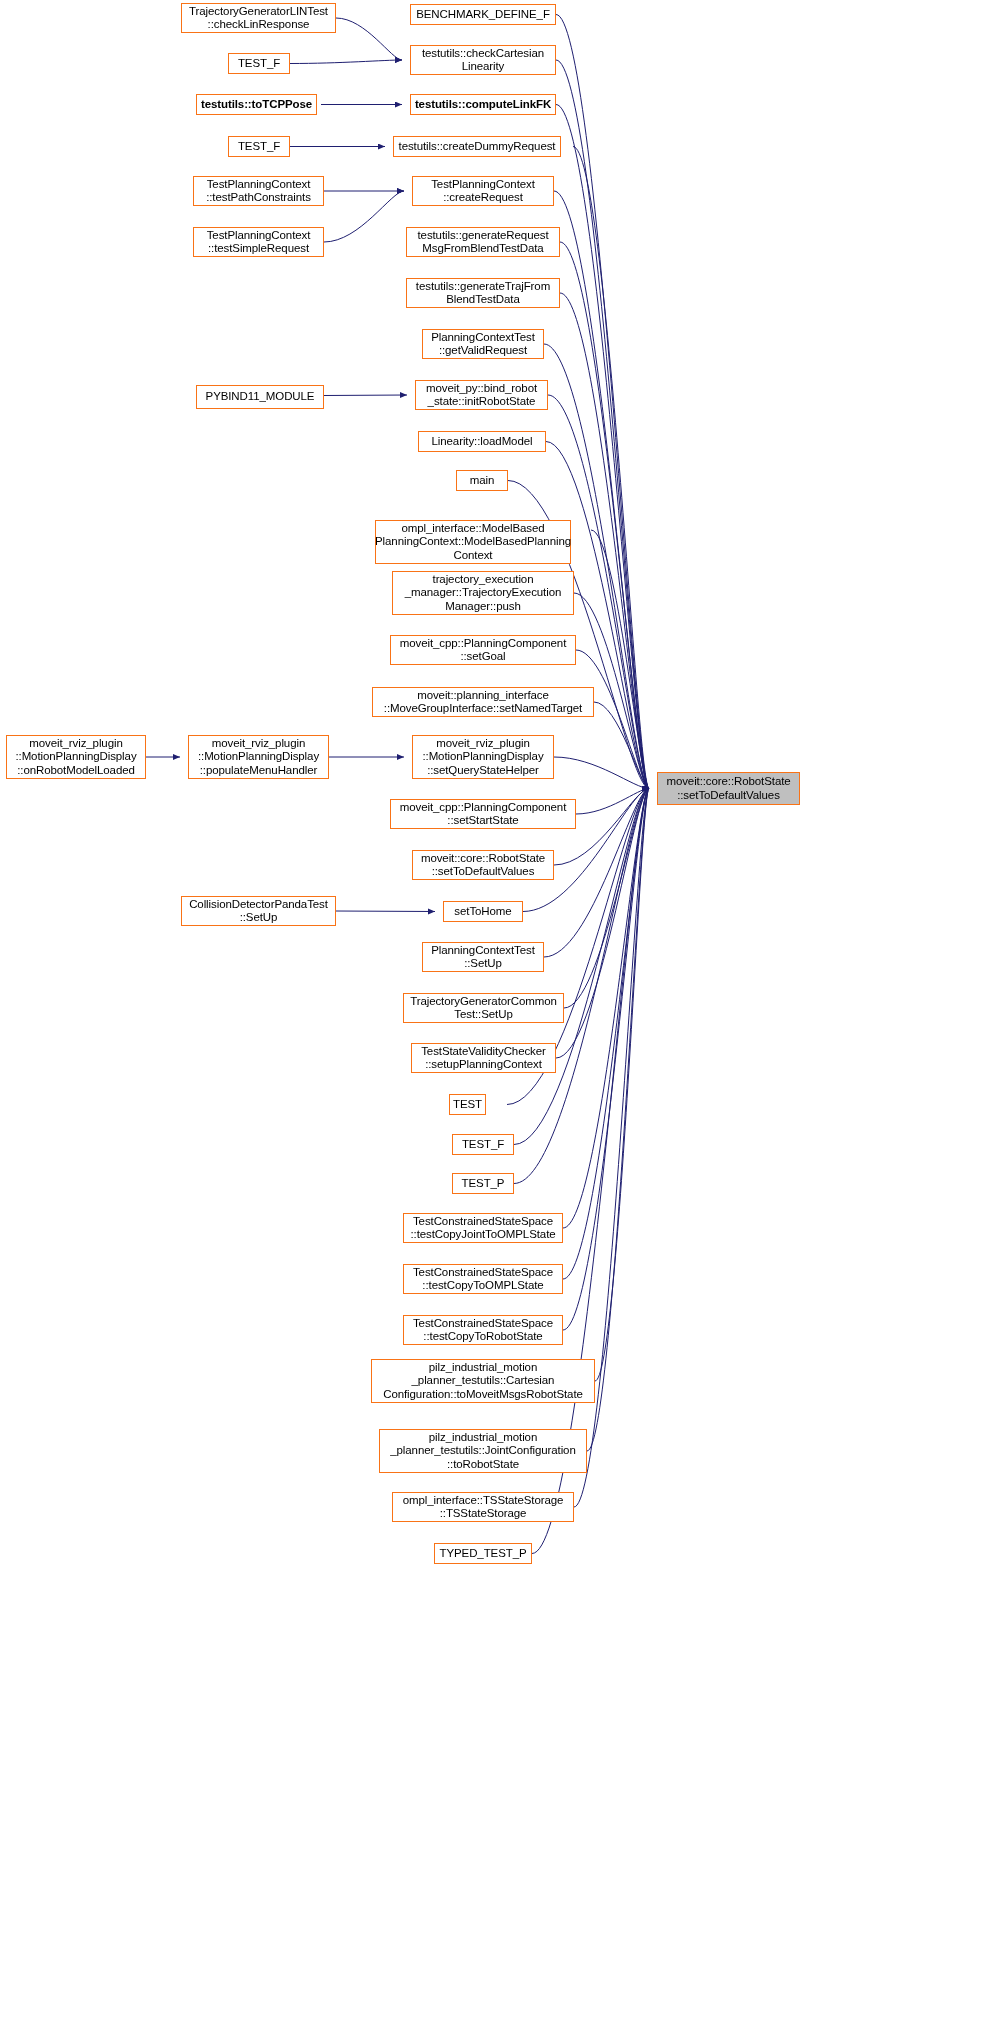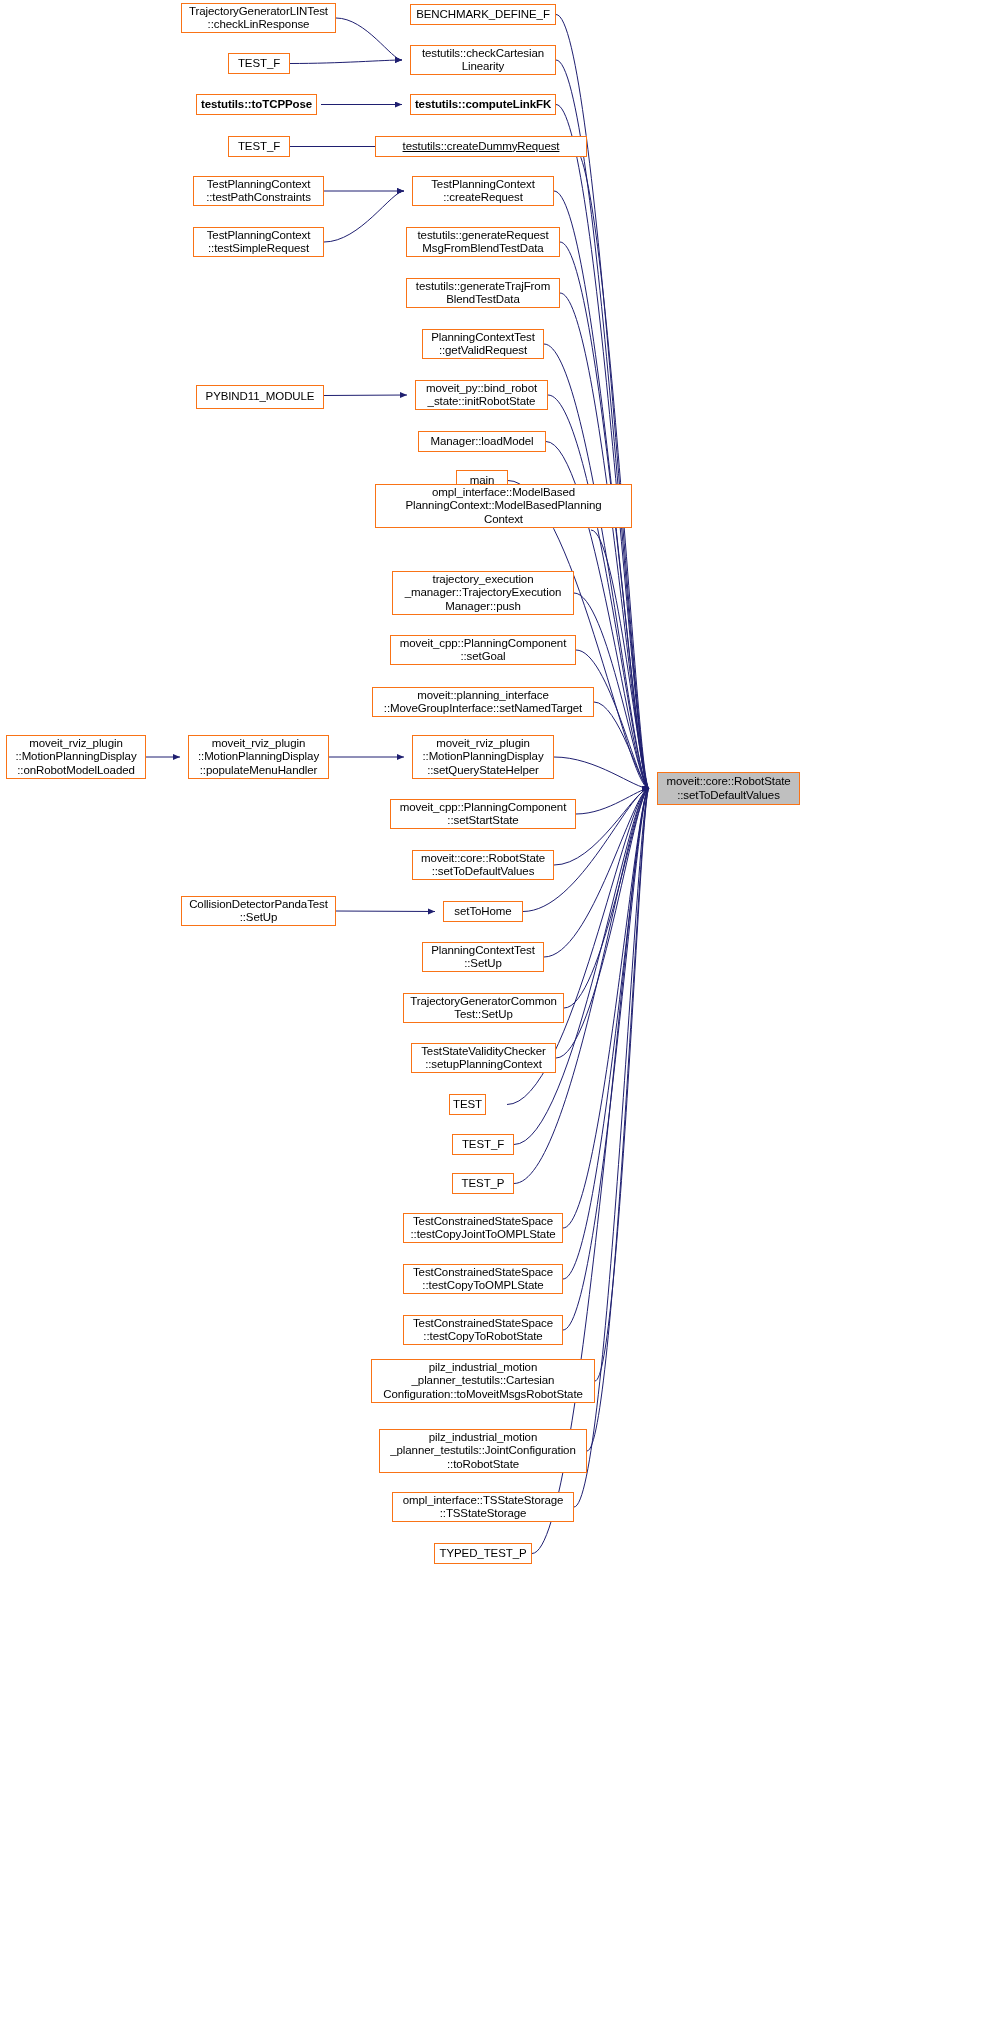--- a/index.html
+++ b/index.html
@@ -102,39 +102,39 @@
   <div id="nodes">
       <div class="node" style="left: 181px; top: 3px; width: 155px; height: 30px;"><span>TrajectoryGeneratorLINTest
 ::checkLinResponse</span></div>
       <div class="node" style="left: 410px; top: 4px; width: 146px; height: 21px;"><span>BENCHMARK_DEFINE_F</span></div>
       <div class="node" style="left: 228px; top: 53px; width: 62px; height: 21px;"><span>TEST_F</span></div>
       <div class="node" style="left: 410px; top: 45px; width: 146px; height: 30px;"><span>testutils::checkCartesian
 Linearity</span></div>
       <div class="node" style="left: 196px; top: 94px; width: 121px; height: 21px; font-weight: bold;"><span>testutils::toTCPPose</span></div>
       <div class="node" style="left: 410px; top: 94px; width: 146px; height: 21px; font-weight: bold;"><span>testutils::computeLinkFK</span></div>
       <div class="node" style="left: 228px; top: 136px; width: 62px; height: 21px;"><span>TEST_F</span></div>
-      <div class="node" style="left: 375px; top: 136px; width: 212px; height: 21px; text-decoration: underline;"><span>testutils::createDummyRequest</span></div>
+      <div class="node" style="left: 393px; top: 136px; width: 168px; height: 21px;"><span>testutils::createDummyRequest</span></div>
       <div class="node" style="left: 193px; top: 176px; width: 131px; height: 30px;"><span>TestPlanningContext
 ::testPathConstraints</span></div>
       <div class="node" style="left: 412px; top: 176px; width: 142px; height: 30px;"><span>TestPlanningContext
 ::createRequest</span></div>
       <div class="node" style="left: 193px; top: 227px; width: 131px; height: 30px;"><span>TestPlanningContext
 ::testSimpleRequest</span></div>
       <div class="node" style="left: 406px; top: 227px; width: 154px; height: 30px;"><span>testutils::generateRequest
 MsgFromBlendTestData</span></div>
       <div class="node" style="left: 406px; top: 278px; width: 154px; height: 30px;"><span>testutils::generateTrajFrom
 BlendTestData</span></div>
       <div class="node" style="left: 422px; top: 329px; width: 122px; height: 30px;"><span>PlanningContextTest
 ::getValidRequest</span></div>
       <div class="node" style="left: 196px; top: 385px; width: 128px; height: 24px;"><span>PYBIND11_MODULE</span></div>
       <div class="node" style="left: 415px; top: 380px; width: 133px; height: 30px;"><span>moveit_py::bind_robot
 _state::initRobotState</span></div>
-      <div class="node" style="left: 418px; top: 431px; width: 128px; height: 21px;"><span>Manager::loadModel</span></div>
+      <div class="node" style="left: 418px; top: 431px; width: 128px; height: 21px;"><span>Linearity::loadModel</span></div>
       <div class="node" style="left: 456px; top: 470px; width: 52px; height: 21px;"><span>main</span></div>
-      <div class="node" style="left: 375px; top: 484px; width: 257px; height: 44px;"><span>ompl_interface::ModelBased
+      <div class="node" style="left: 375px; top: 520px; width: 196px; height: 44px;"><span>ompl_interface::ModelBased
 PlanningContext::ModelBasedPlanning
 Context</span></div>
       <div class="node" style="left: 392px; top: 571px; width: 182px; height: 44px;"><span>trajectory_execution
 _manager::TrajectoryExecution
 Manager::push</span></div>
       <div class="node" style="left: 390px; top: 635px; width: 186px; height: 30px;"><span>moveit_cpp::PlanningComponent
 ::setGoal</span></div>
       <div class="node" style="left: 372px; top: 687px; width: 222px; height: 30px;"><span>moveit::planning_interface
 ::MoveGroupInterface::setNamedTarget</span></div>
       <div class="node" style="left: 6px; top: 735px; width: 140px; height: 44px;"><span>moveit_rviz_plugin

